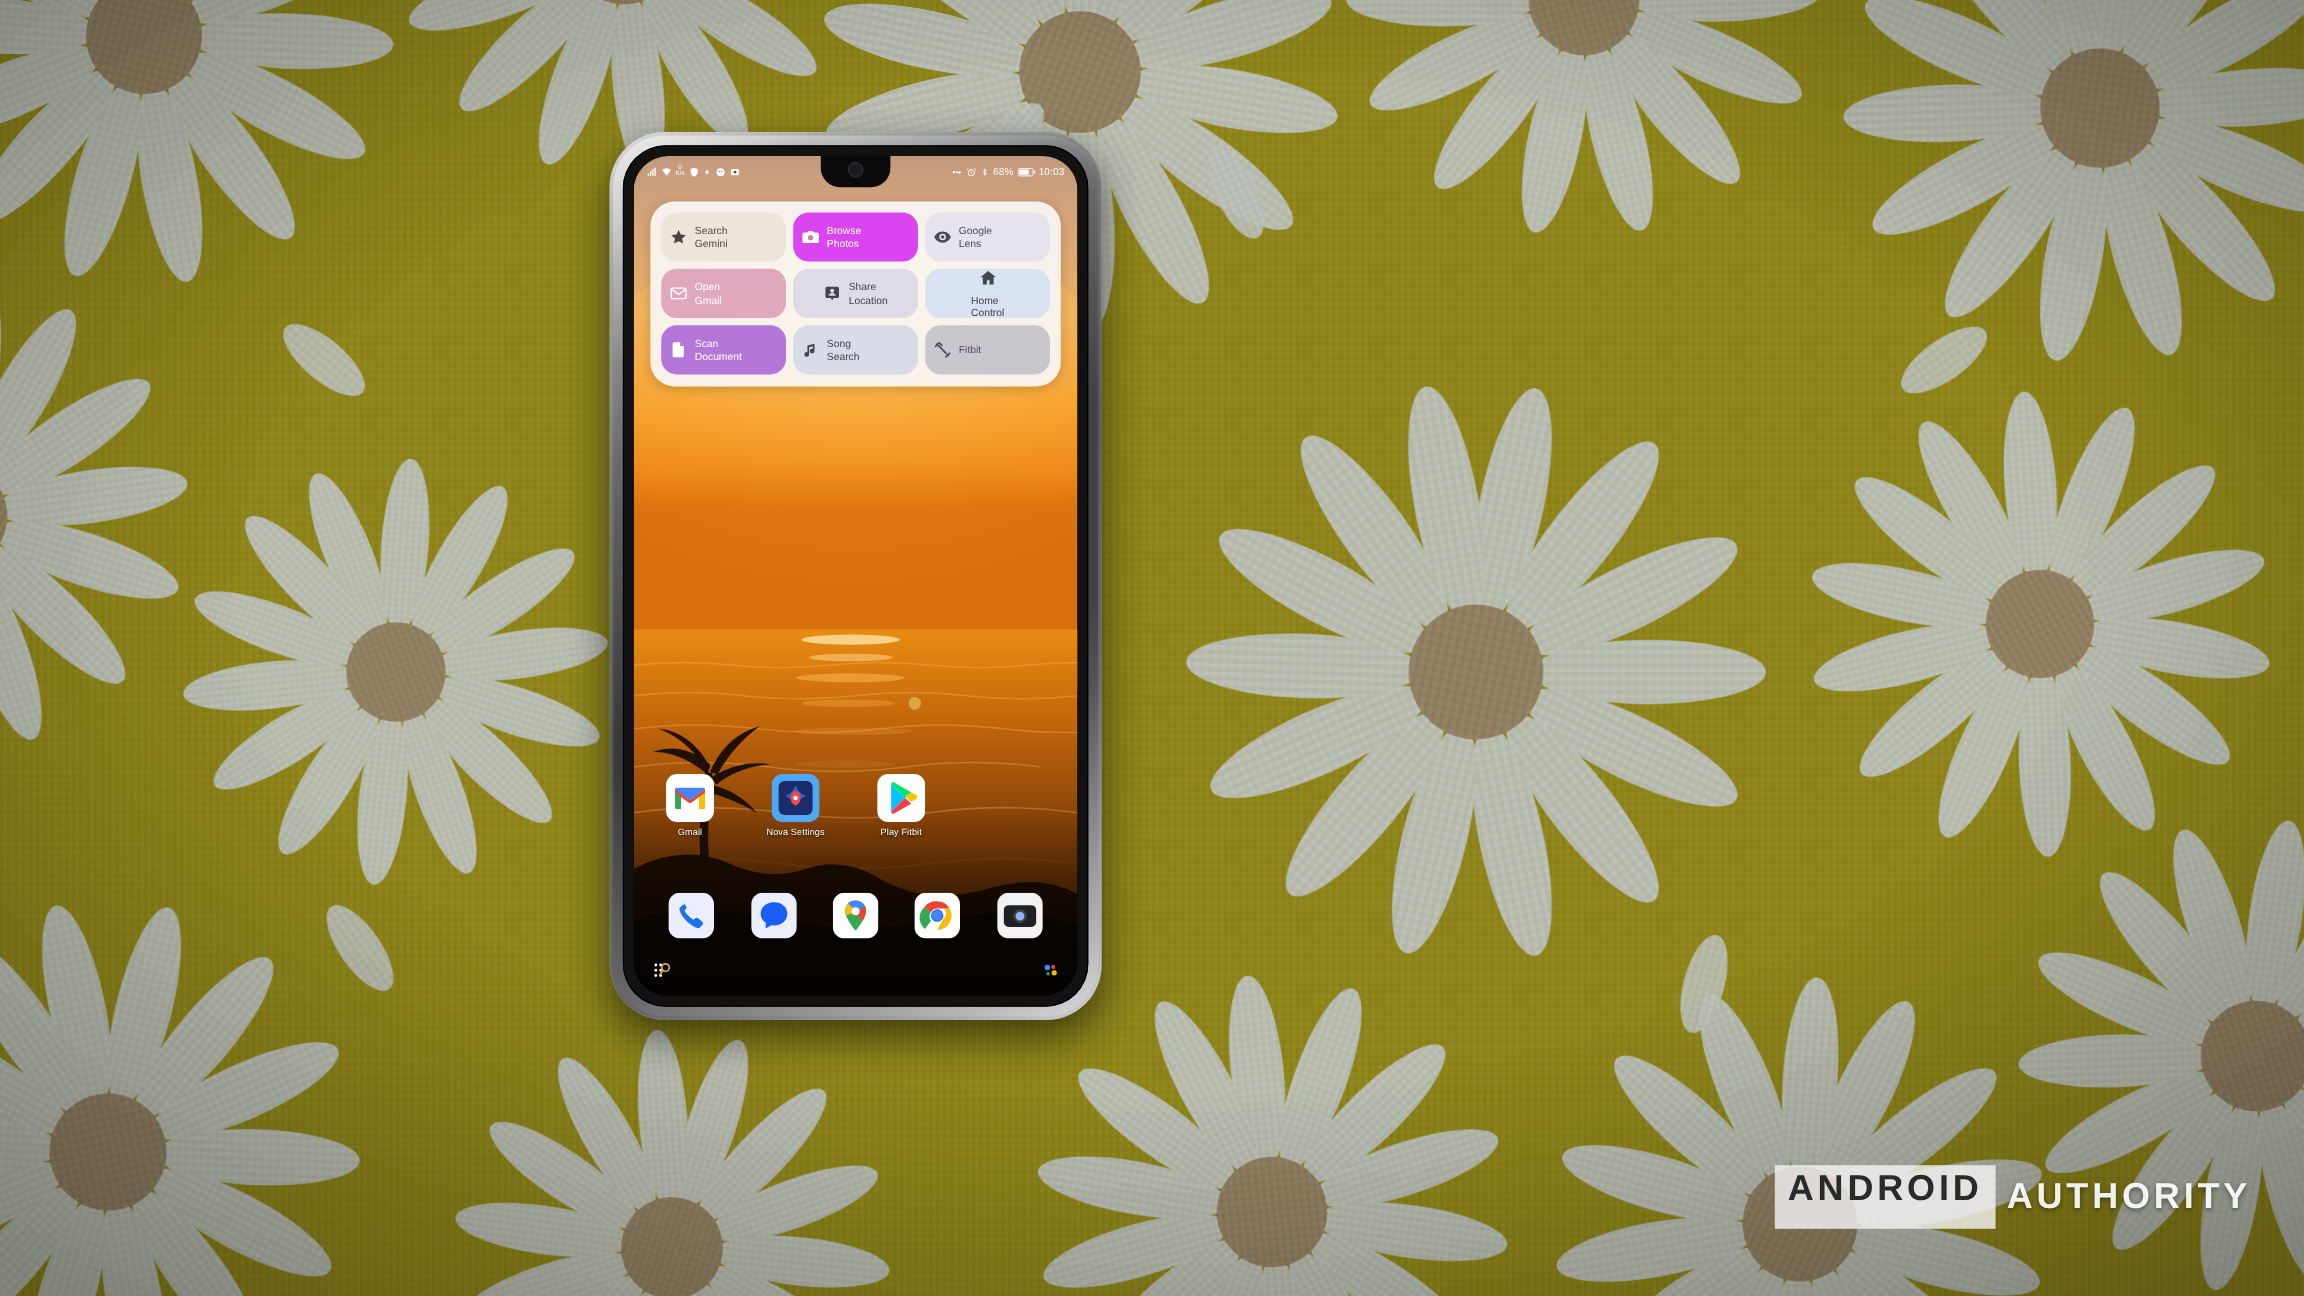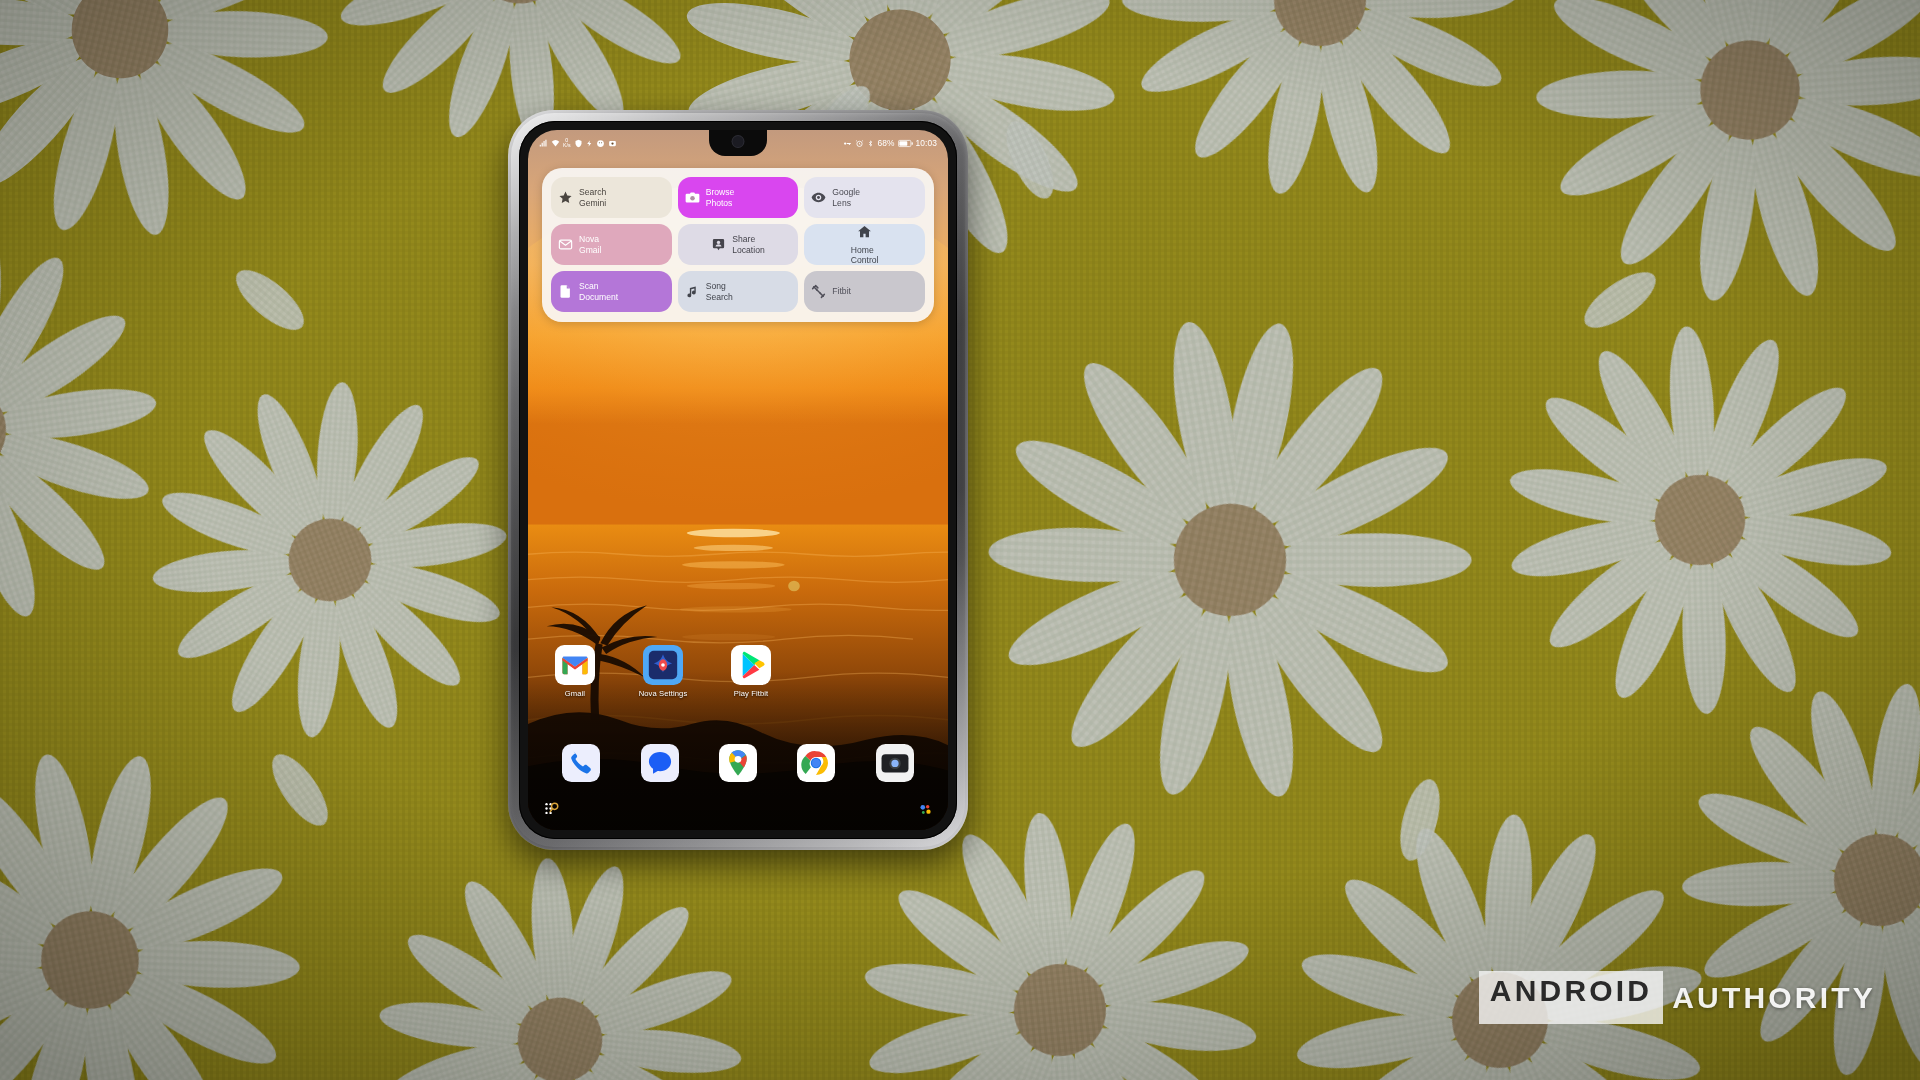--- a/index.html
+++ b/index.html
@@ -11,21 +11,21 @@
   }
 
   
   #fabric { position:absolute; inset:0; }
   #fabric svg { display:block; width:1920px; height:1080px; }
 
   
   #phone-wrap {
     position:absolute;
     left:508px; top:110px;
-    width:460px; height:740px;
+    width:410px; height:740px;
   }
   
   .case {
     position:absolute; inset:0;
     border-radius:46px;
     background:linear-gradient(145deg,#d8d8da 0%,#9a9a9c 12%,#6e6e70 28%,#4a4a4c 50%,#5d5d60 72%,#a9a9ac 92%,#cfcfd2 100%);
     box-shadow:0 14px 34px rgba(0,0,0,.55), 0 2px 6px rgba(255,255,255,.3) inset;
   }
   .case::after{
     content:""; position:absolute; inset:3px; border-radius:43px;
@@ -395,21 +395,21 @@
                   <circle cx="12" cy="12" r="2.3" fill="currentColor"></circle>
                 </svg></span>
               <span class="lbl">Google
 Lens</span>
             </div>
             <div class="gw-cell" style="background: rgb(223, 168, 188); color: rgb(255, 255, 255);">
               <span class="ic"><svg viewBox="0 0 24 24" fill="none" stroke="currentColor" stroke-width="1.9" width="15" height="15">
                   <rect x="2.2" y="5" width="19.6" height="14" rx="2.4"></rect>
                   <path d="M2.8 6.4L12 13.2l9.2-6.8"></path>
                 </svg></span>
-              <span class="lbl">Nova
+              <span class="lbl">Open
 Gmail</span>
             </div>
             <div class="gw-cell" style="background: rgb(222, 219, 230); color: rgb(69, 68, 76); justify-content: center;">
               <span class="ic"><svg viewBox="0 0 24 24" fill="currentColor" width="15" height="15">
                   <path d="M5 3h14a2 2 0 012 2v11a2 2 0 01-2 2h-5l-2 3-2-3H5a2 2 0 01-2-2V5a2 2 0 012-2z"></path>
                   <circle cx="12" cy="8.6" r="2.7" fill="#dedbe6"></circle>
                   <path d="M7.2 15.2c.6-2.4 2.5-3.6 4.8-3.6s4.2 1.2 4.8 3.6H7.2z" fill="#dedbe6"></path>
                 </svg></span>
               <span class="lbl">Share
 Location</span>

